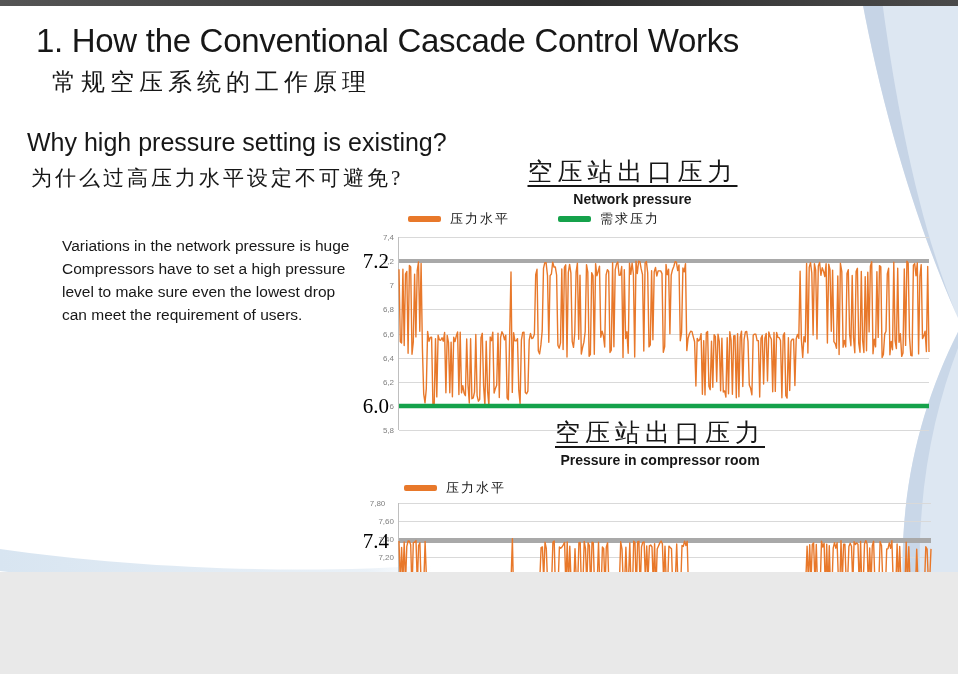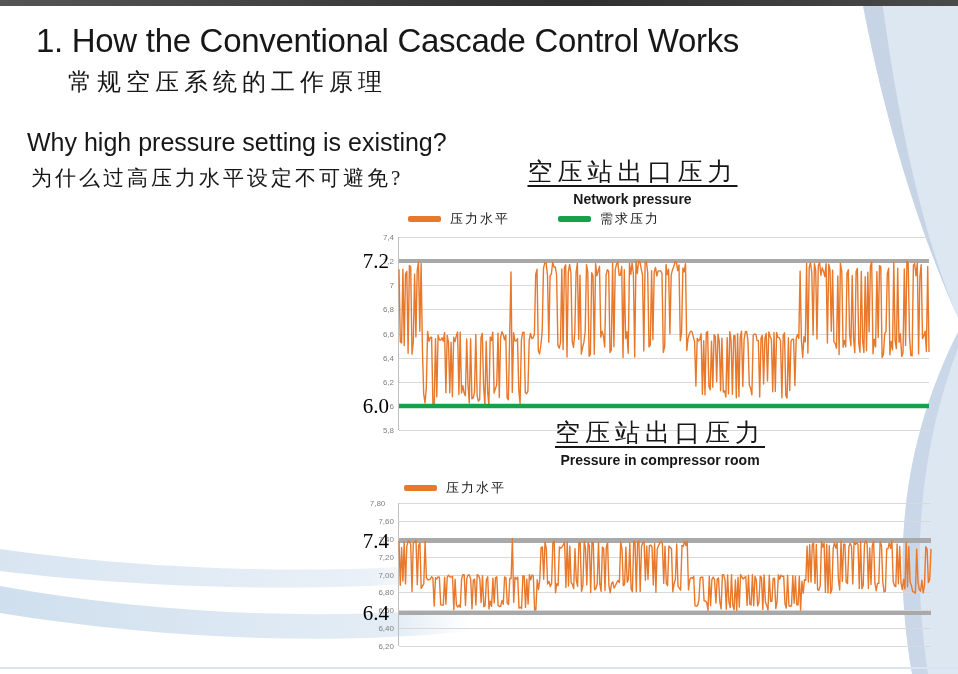--- a/index.html
+++ b/index.html
@@ -1,25 +1,25 @@
 <!DOCTYPE html>
 <html><head>
 <meta charset="utf-8">
 <style>
   html,body{margin:0;padding:0;background:#e9e9e9;}
-  .slide{position:relative;width:958px;height:674px;background:#ffffff;overflow:hidden;
+  .slide{position:relative;width:958px;height:572px;background:#ffffff;overflow:hidden;
          font-family:"Liberation Sans",sans-serif;color:#171717;}
   .top-strip{position:absolute;left:0;top:0;width:958px;height:6px;
              background:linear-gradient(90deg,#555 0%,#2f2f2f 60%,#4a4a4a 100%);z-index:4;}
   .decor{position:absolute;left:0;top:0;width:958px;height:674px;z-index:0;pointer-events:none;}
   .bottom-line{position:absolute;left:0;top:667px;width:958px;height:2px;background:#d9e4f0;z-index:2;}
 
   .abs{position:absolute;z-index:2;}
   .slide-title{left:36px;top:22px;font-size:33px;font-weight:400;letter-spacing:-0.3px;}
-  .subtitle-cn{left:68px;top:66px;font-size:24px;letter-spacing:5px;
+  .subtitle-cn{left:52px;top:66px;font-size:24px;letter-spacing:5px;
                font-family:"Liberation Serif",serif;}
   .question-en{left:27px;top:128px;font-size:25px;}
   .question-cn{left:31px;top:164px;font-size:21px;letter-spacing:3px;
                font-family:"Liberation Serif",serif;}
   .body-en{left:62px;top:234px;width:300px;font-size:15.5px;line-height:23px;margin:0;}
   .body-cn{left:62px;top:366px;width:322px;font-size:18px;line-height:31px;letter-spacing:3.5px;
            font-family:"Liberation Serif",serif;margin:0;}
 
   .chart-title{text-align:center;}
   .ct-cn{font-family:"Liberation Serif",serif;font-size:25px;letter-spacing:5px;
@@ -73,20 +73,21 @@
   </svg>
 
   <div class="top-strip"></div>
   <div class="bottom-line"></div>
 
   <div class="abs slide-title">1. How the Conventional Cascade Control Works</div>
   <div class="abs subtitle-cn">常规空压系统的工作原理</div>
   <div class="abs question-en">Why high pressure setting is existing?</div>
   <div class="abs question-cn">为什么过高压力水平设定不可避免?</div>
 
+  <p class="abs body-en">Variations in the network pressure is huge Compressors have to set a high pressure level to make sure even the lowest drop can meet the requirement of users.</p>
 
   <div class="abs chart-title chart-title-1">
     <div class="ct-cn">空压站出口压力</div>
     <div class="ct-en">Network pressure</div>
   </div>
   <div class="abs legend legend-1">
       <div class="lg-item">
         <div class="lg-swatch" style="background: rgb(232, 120, 42);"></div>
         <div class="lg-label">压力水平</div>
       </div>

